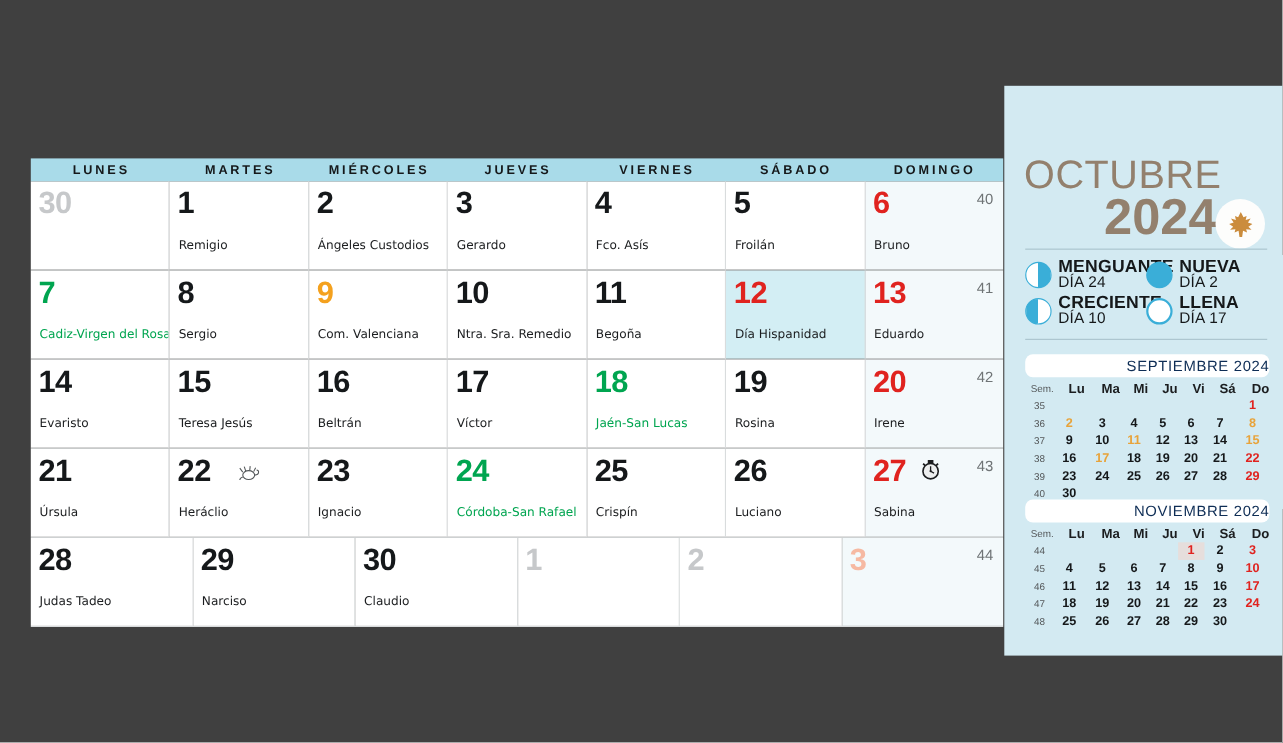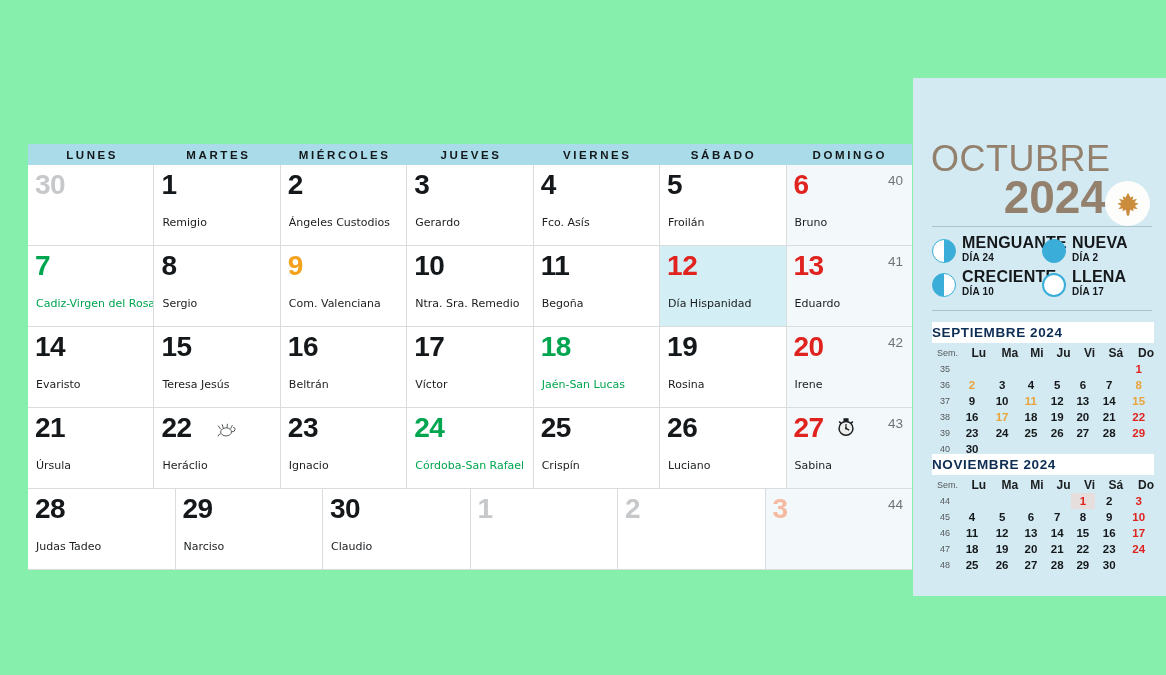--- a/index.html
+++ b/index.html
@@ -2,21 +2,21 @@
 <html><head>
 <meta charset="utf-8">
 <style>
   * { box-sizing: border-box; margin: 0; padding: 0; }
   html, body {
     width: 1166px; height: 675px;
     background: #ffffff;
     font-family: "Liberation Sans", sans-serif;
     overflow: hidden;
   }
-  #root { position: relative; width: 1166px; height: 675px; background: #86efac; }
+  #root { position: relative; width: 1166px; height: 675px; background: #404040; }
 
   
   #calendar-grid {
     position: absolute;
     left: 28px; top: 144px;
     width: 884px; height: 426px;
   }
   .dow-row { display: flex; height: 21px; background: #a9dbe9; }
   .dow-cell {
     flex: 1 1 0; display: flex; align-items: center; justify-content: center;
@@ -86,29 +86,29 @@
     display: flex; flex-wrap: wrap;
   }
   .moon-item { width: 50%; display: flex; align-items: center; margin: 3px 0 4px 0; }
   .moon-ico { width: 24px; height: 24px; border-radius: 50%; flex: 0 0 24px; margin-right: 6px; }
   .moon-ico.waning   { background: linear-gradient(to right, #ffffff 50%, #3aaed8 50%); border: 1.6px solid #3aaed8; }
   .moon-ico.new      { background: #3aaed8; border: 1.6px solid #3aaed8; }
   .moon-ico.waxing   { background: linear-gradient(to right, #3aaed8 50%, #ffffff 50%); border: 1.6px solid #3aaed8; }
   .moon-ico.full     { background: #ffffff; border: 2.4px solid #3aaed8; }
   .moon-txt { line-height: 12.5px; }
   .moon-name { font-size: 16px; font-weight: bold; color: #15181a; letter-spacing: 0.2px; }
-  .moon-day  { font-size: 10px; font-weight: bold; color: #15181a; letter-spacing: 0.2px; }
+  .moon-day  { font-size: 14px; font-weight: normal; color: #15181a; letter-spacing: 0.2px; }
 
   .mini { position: absolute; left: 19px; width: 222px; }
   #mini-prev { top: 244px; }
   #mini-next { top: 376px; }
   .mini-title {
-    background: #ffffff; text-align: left;
-    font-size: 13.5px; font-weight: bold; letter-spacing: 0.6px;
-    color: #0e2d55; padding: 3px 0 3px 0;
+    background: #ffffff; text-align: right;
+    font-size: 13.5px; font-weight: normal; letter-spacing: 0.6px;
+    color: #0e2d55; padding: 3px 0 3px 0; border-radius: 7px;
   }
   .mini-table { width: 100%; border-collapse: collapse; margin-top: 2px; }
   .mini-table th, .mini-table td {
     text-align: center; font-size: 11.5px; font-weight: bold;
     height: 16px; color: #15181a; font-family: "Liberation Sans", sans-serif;
   }
   .mini-table th { color: #1b1d1f; font-size: 12px; padding-bottom: 1px; text-align: right; }
   .mini-table th.sem, .mini-table td.sem {
     font-size: 9px; font-weight: normal; color: #55595b; width: 26px;
   }

